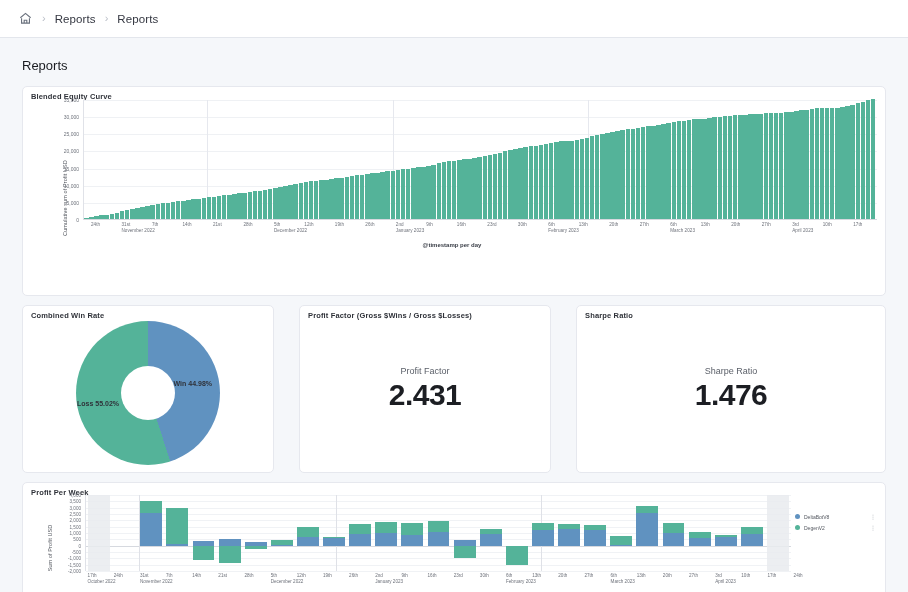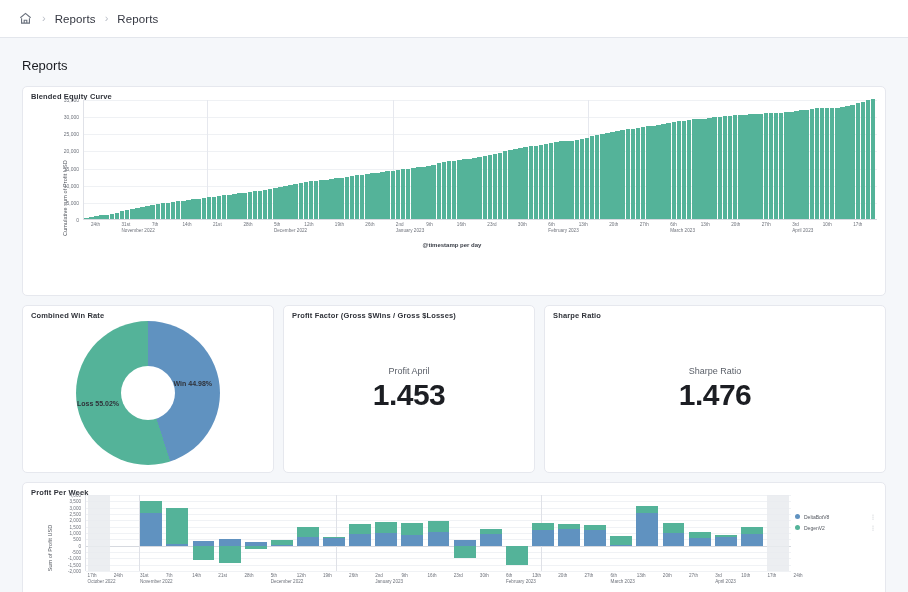--- a/index.html
+++ b/index.html
@@ -100,21 +100,21 @@
     position: absolute; font-size: 4.6px; color: #6e727b;
     line-height: 6px; white-space: nowrap; letter-spacing: .05px;
   }
   .eq-xlab .l2 { display: block; }
   .eq-xaxis-title {
     position: absolute; left: 0; right: 0; top: 142px;
     text-align: center; font-size: 6px; font-weight: bold; color: #3c4049;
   }
 
   
-  .row-mid { display: flex; gap: 9px; margin-bottom: 9px; }
+  .row-mid { display: flex; gap: 25px; margin-bottom: 9px; }
   .panel-donut { width: 252px; height: 168px; position: relative; }
   .panel-pf  { width: 252px; height: 168px; position: relative; }
   .panel-sr  { flex: 1; height: 168px; position: relative; }
 
   .donut-wrap {
     position: absolute; left: 0; right: 0; top: 12px; bottom: 4px;
     display: flex; align-items: center; justify-content: center;
   }
   .donut {
     width: 144px; height: 144px; border-radius: 50%;
@@ -428,22 +428,22 @@
           <div class="donut-hole"></div>
           <span class="slice-label lab-win">Win 44.98%</span>
           <span class="slice-label lab-loss">Loss 55.02%</span>
         </div>
       </div>
     </div>
 
     <div class="panel panel-pf">
       <div class="panel-title">Profit Factor (Gross $Wins / Gross $Losses)</div>
       <div class="metric-wrap">
-        <div class="metric-label">Profit April</div>
-        <div class="metric-value">1.453</div>
+        <div class="metric-label">Profit Factor</div>
+        <div class="metric-value">2.431</div>
       </div>
     </div>
 
     <div class="panel panel-sr">
       <div class="panel-title">Sharpe Ratio</div>
       <div class="metric-wrap">
         <div class="metric-label">Sharpe Ratio</div>
         <div class="metric-value">1.476</div>
       </div>
     </div>

